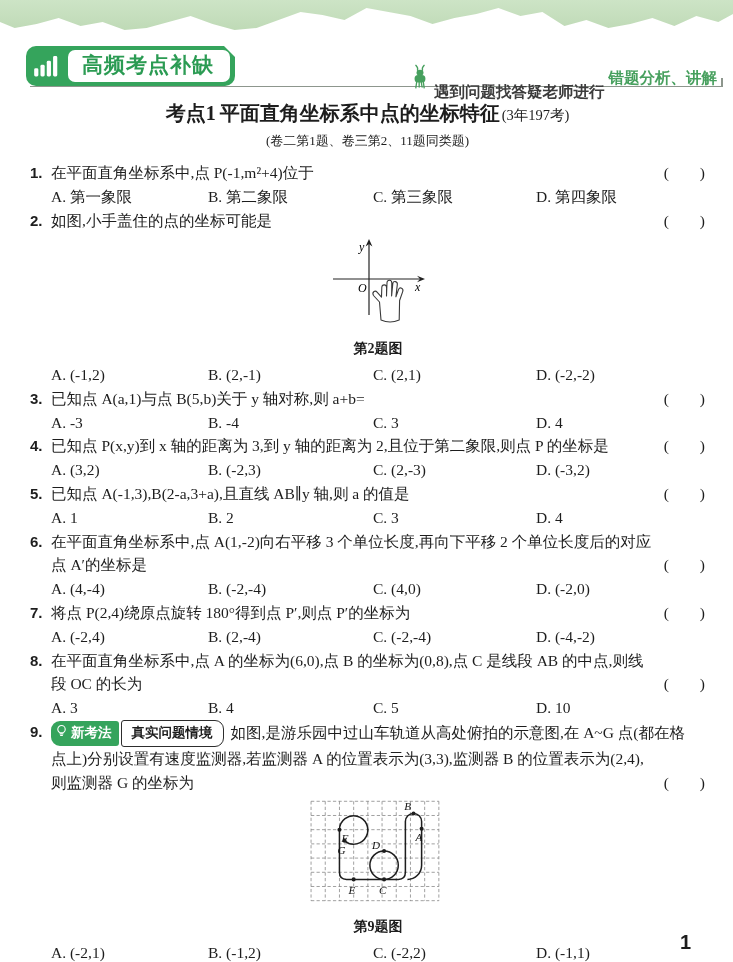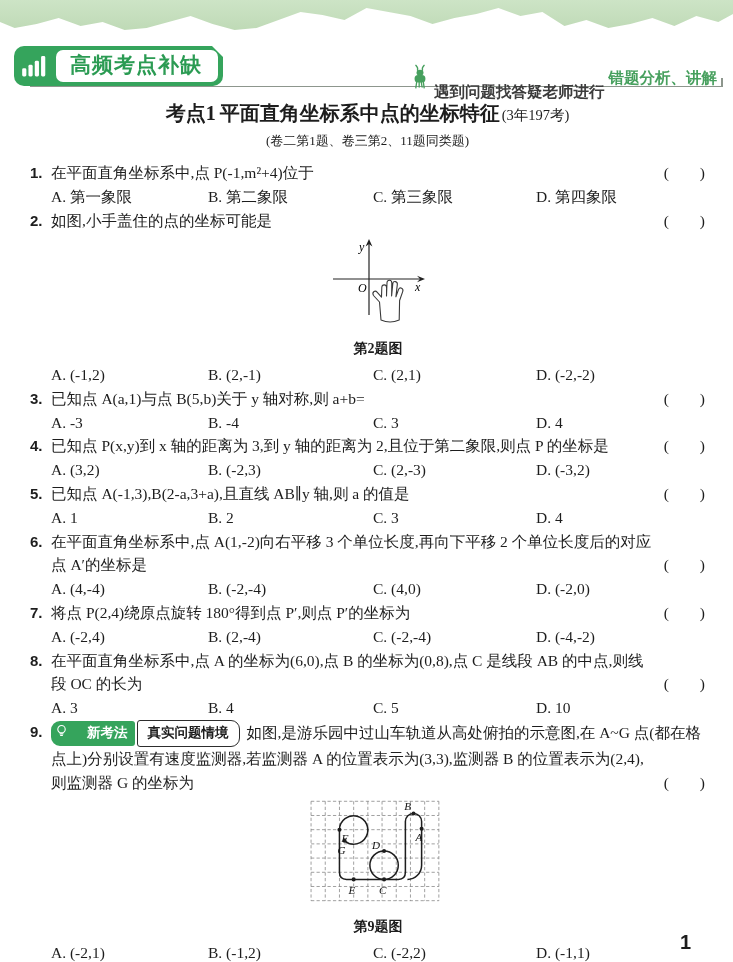--- a/index.html
+++ b/index.html
@@ -16,21 +16,21 @@
       86% 24px,83% 28px,80% 20px,77% 26px,74% 12px,71% 16px,68% 8px,65% 14px,
       62% 18px,59% 24px,56% 16px,53% 12px,50% 8px,47% 20px,44% 15px,41% 12px,
       38% 20px,35% 28px,32% 30px,29% 24px,26% 16px,23% 22px,20% 28px,17% 30px,
       14% 22px,11% 26px,8% 18px,5% 24px,2% 28px,0 22px);
   }
   
   .hdr-line { position:absolute; top:86px; left:30px; right:10px; height:0;
     border-bottom:1.6px solid #8d968d; }
   .hdr-line .tick { position:absolute; right:0; bottom:0; width:1.6px; height:8px; background:#8d968d; }
   .hcp-badge {
-    position:absolute; top:46px; left:14px; z-index:2;
+    position:absolute; top:46px; left:26px; z-index:2;
     display:flex; align-items:center; gap:5px;
     background:#35a45c; border-radius:10px; padding:4px 5px;
   }
   .hcp-badge::after { content:""; position:absolute; top:-1px; right:-1px;
     border-top:13px solid #fff; border-left:13px solid transparent; }
   .hcp-icon { width:32px; height:28px; display:flex; align-items:center; justify-content:center; }
   .hcp-label {
     background:#ffffff; border-radius:7px; padding:1px 16px 3px 14px;
     color:#2b9b53; font-weight:bold; font-size:21px; letter-spacing:1px;
     font-family:"Liberation Sans","DejaVu Sans",sans-serif;
@@ -54,21 +54,21 @@
   .qnum { width:21px; flex:none; font-weight:bold;
     font-family:"Liberation Sans","DejaVu Sans",sans-serif; font-size:15px; }
   .qbody { flex:1; min-width:0; }
   .qline { white-space:nowrap; }
   .lastline { display:flex; justify-content:space-between; }
   .blank { white-space:pre; flex:none; margin-left:10px; }
   .opts { display:grid; grid-template-columns:157px 165px 163px auto; white-space:nowrap; }
   .figwrap { text-align:center; margin:3px 0 2px; }
   .figcap { font-size:14px; font-weight:bold; margin-top:1px; }
   
-  .tag1 { display:inline-flex; align-items:center; gap:19px; vertical-align:1px;
+  .tag1 { display:inline-flex; align-items:center; gap:3px; vertical-align:1px;
     background:#35a45c; color:#fff; border-radius:9px 3px 3px 9px;
     padding:0 7px 1px 4px; font-size:13.5px; font-weight:bold;
     font-family:"Liberation Sans","DejaVu Sans",sans-serif; }
   .tag2 { display:inline-block; vertical-align:1px; border:1.5px solid #2d2d2d;
     border-radius:3px 9px 9px 3px; padding:0 10px 1px; margin:0 7px 0 2px;
     font-size:13.5px; font-weight:bold;
     font-family:"Liberation Sans","DejaVu Sans",sans-serif; }
   .pageno { position:absolute; right:42px; bottom:8px; font-size:20px; font-weight:bold;
     font-family:"Liberation Sans","DejaVu Sans",sans-serif; }
   .ital { font-style:italic; }

